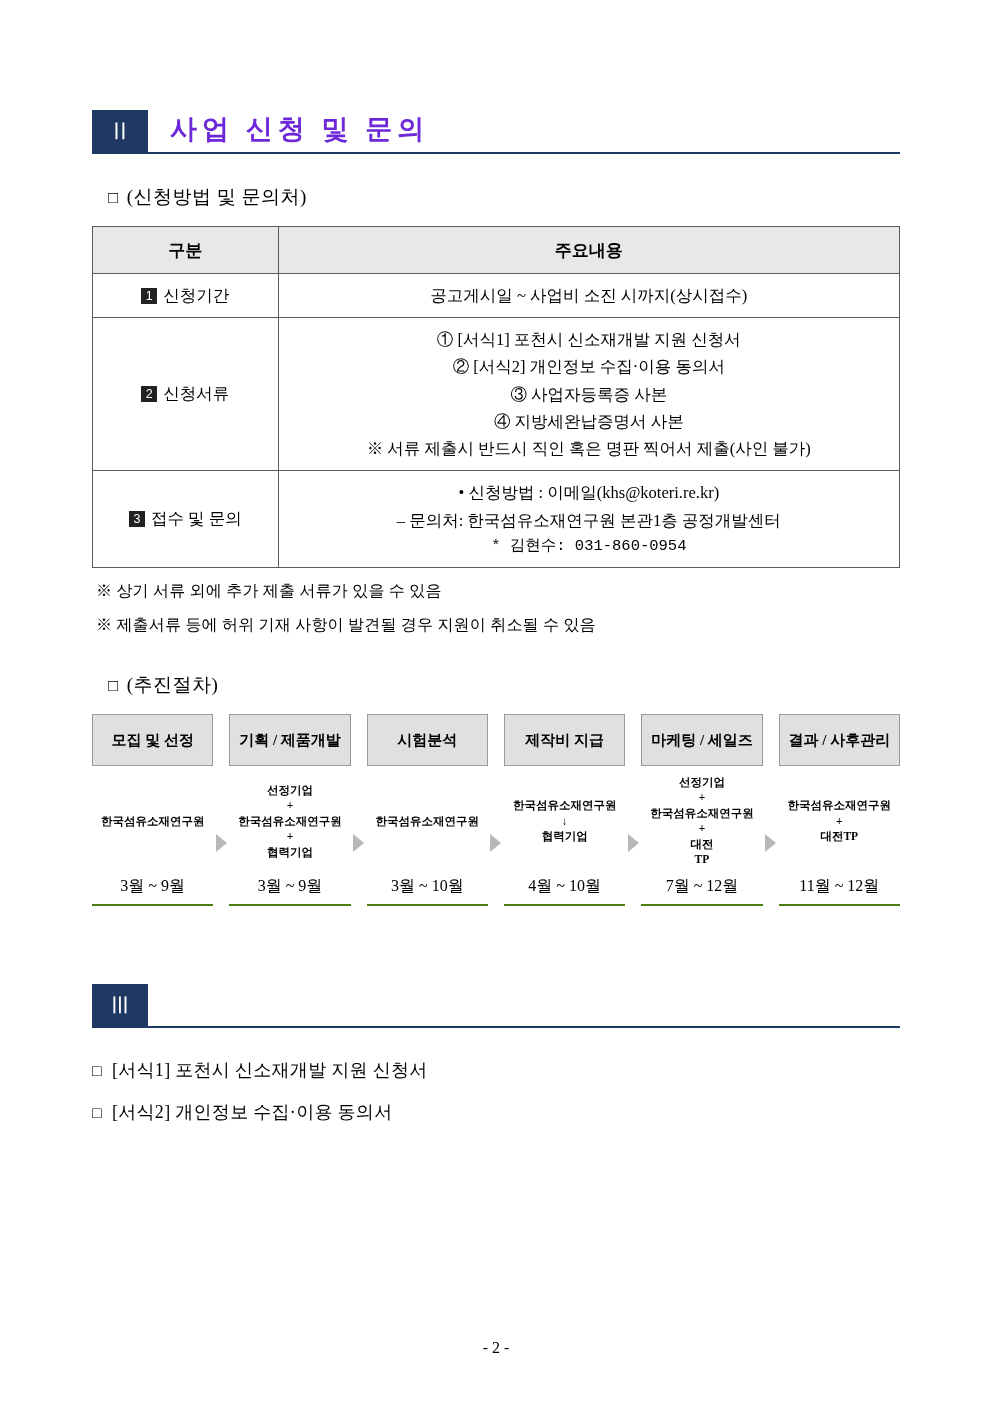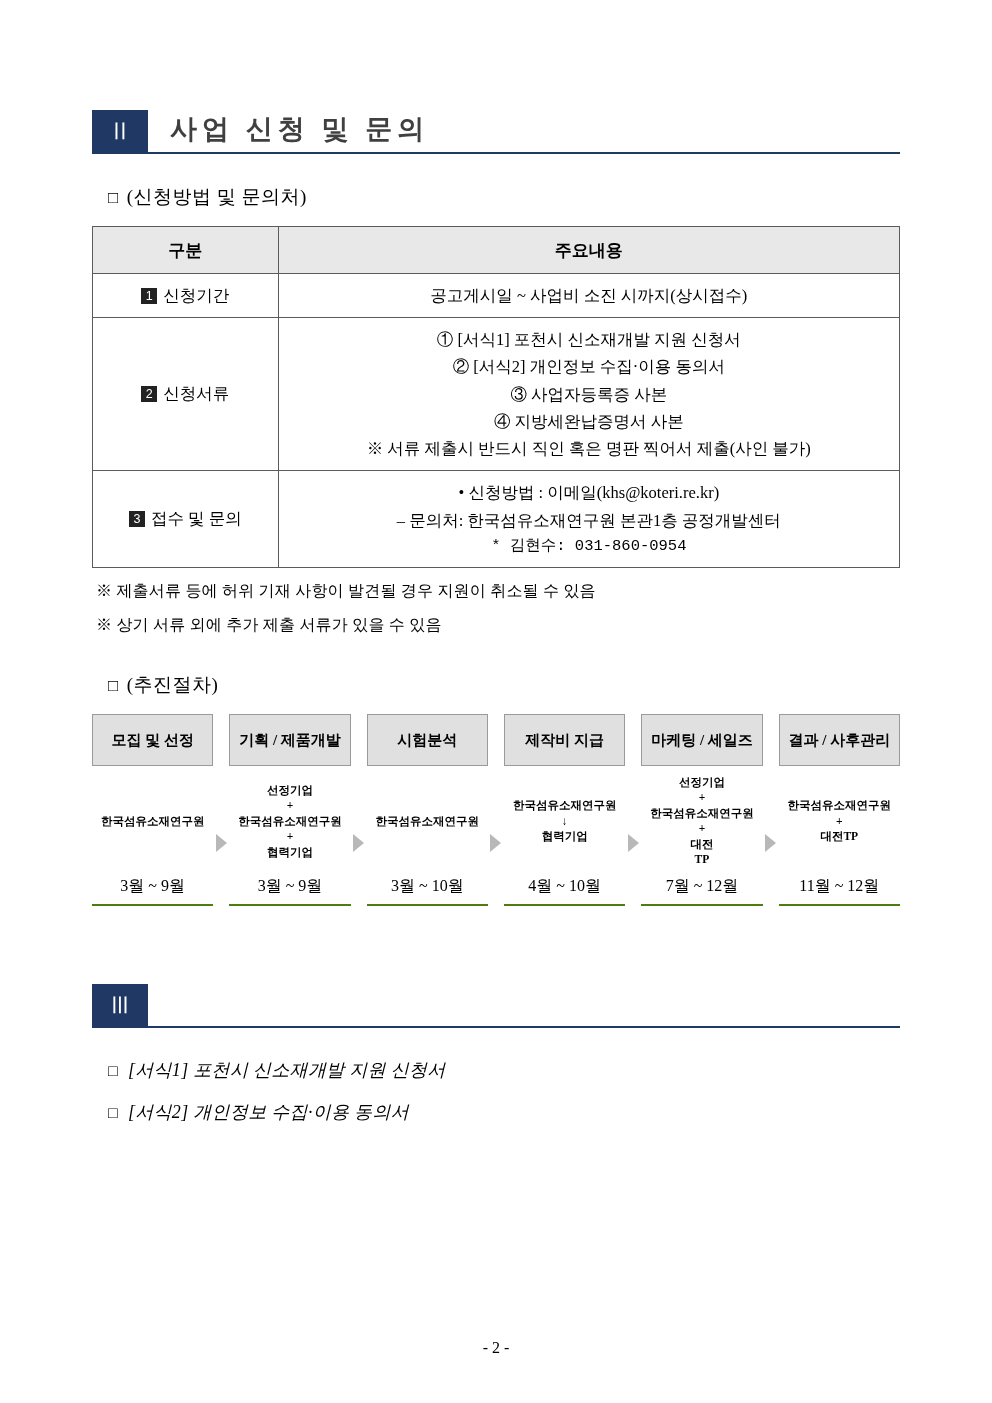--- a/index.html
+++ b/index.html
@@ -35,21 +35,21 @@
     width: 56px;
     min-height: 42px;
     display: flex;
     align-items: center;
     justify-content: center;
     font-size: 23px;
     font-family: "Liberation Serif", serif;
     letter-spacing: 0;
   }
   .section-title {
-    color: #404040;
+    color: #6d28d9;
     font-size: 27px;
     font-weight: bold;
     letter-spacing: 5px;
     padding: 0 0 4px 22px;
     display: flex;
     align-items: center;
   }
 
   
   .sub-head {
@@ -172,23 +172,22 @@
   .chev {
     width: 0; height: 0;
     border-top: 9px solid transparent;
     border-bottom: 9px solid transparent;
     border-left: 11px solid #b8b8b8;
   }
 
   
   .attach-item {
     font-size: 18px;
-    margin: 0 0 18px 16px;
+    margin: 0 0 18px 0;
     letter-spacing: 0.3px;
-    font-style: italic;
   }
   .attach-item .sq { margin-right: 10px; font-size: 16px; }
 
   .spacer-lg { height: 78px; }
   .spacer-md { height: 36px; }
 
   .page-number {
     position: absolute;
     bottom: 46px;
     left: 0;
@@ -250,22 +249,22 @@
         </td>
         <td class="content">
           <span class="line">•  신청방법 : 이메일(khs@koteri.re.kr)</span>
           <span class="line">  – 문의처: 한국섬유소재연구원 본관1층 공정개발센터</span>
           <span class="line mono">   * 김현수: 031-860-0954</span>
         </td>
       </tr>
     </tbody>
   </table>
 
+  <div class="note">※ 상기 서류 외에 추가 제출 서류가 있을 수 있음</div>
   <div class="note">※ 제출서류 등에 허위 기재 사항이 발견될 경우 지원이 취소될 수 있음</div>
-  <div class="note">※ 상기 서류 외에 추가 제출 서류가 있을 수 있음</div>
 
   <div class="spacer-md"></div>
 
   <div class="sub-head">
     <span class="sq">□</span><span>(추진절차)</span>
   </div>
 
   <div class="flow-wrap">
 
     <div class="flow-col">

